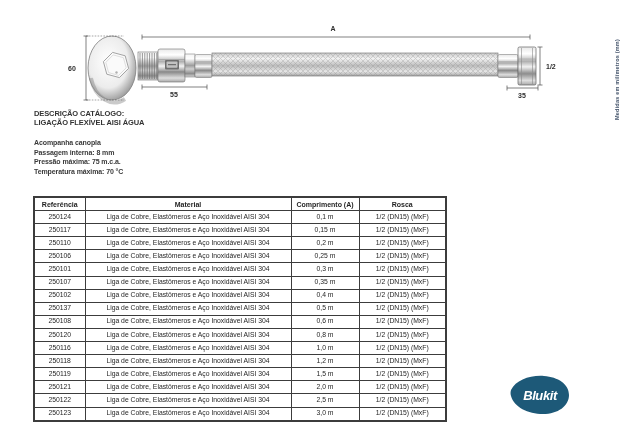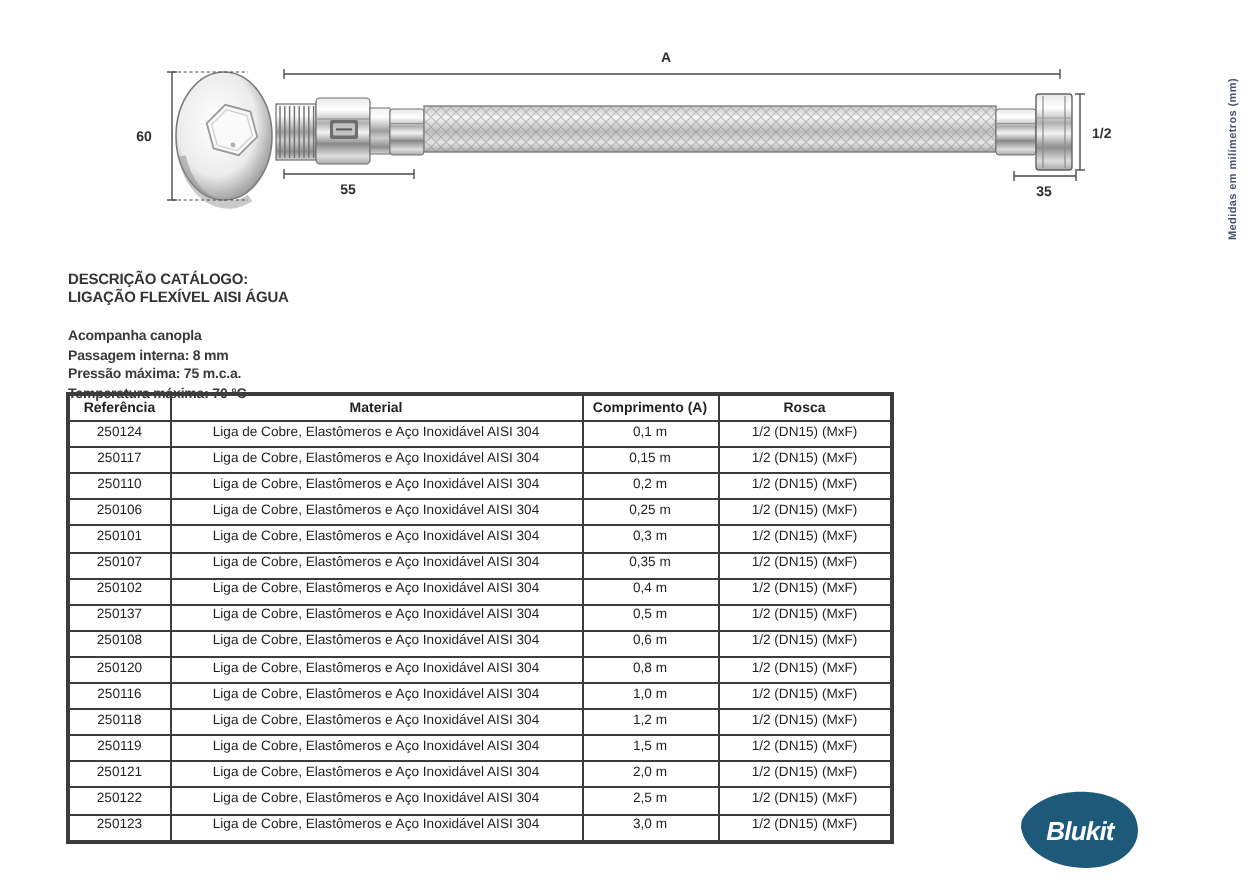--- a/index.html
+++ b/index.html
@@ -7,35 +7,35 @@
        font-family:"Liberation Sans",sans-serif;color:#2e2e2e;}
 
   
   .drawing{position:absolute;left:28px;top:16px;width:566px;height:102px;}
 
   .units-note{position:absolute;right:6px;top:24px;height:96px;
     writing-mode:vertical-rl;transform:rotate(180deg);
     font-size:5.5px;font-weight:600;color:#44546b;letter-spacing:.2px;}
 
   
-  .description{position:absolute;left:34px;top:135px;}
+  .description{position:absolute;left:34px;top:109px;}
   .desc-title{font-size:7.5px;font-weight:700;line-height:9px;color:#333;letter-spacing:-.1px;}
   .desc-specs{margin-top:11px;font-size:7px;font-weight:600;line-height:9.5px;color:#3a3a3a;letter-spacing:-.1px;}
 
   
   table.spec{position:absolute;left:33px;top:196px;width:412px;
     border-collapse:collapse;border:2px solid #3c3c3c;
     font-size:6.8px;color:#1f1f1f;table-layout:fixed;}
   table.spec th,table.spec td{border:1px solid #3c3c3c;text-align:center;
     padding:0;height:12.1px;line-height:1;overflow:hidden;white-space:nowrap;}
   table.spec th{font-weight:700;font-size:7px;}
   col.c-ref{width:51px;} col.c-mat{width:206px;} col.c-len{width:68px;} col.c-thr{width:87px;}
 
   
-  .brand-logo{position:absolute;left:508px;top:394px;width:64px;height:42px;}
+  .brand-logo{position:absolute;left:508px;top:374px;width:64px;height:42px;}
   .brand-logo text{font-family:"Liberation Sans",sans-serif;font-style:italic;
     font-weight:700;font-size:13px;fill:#ffffff;letter-spacing:-.4px;}
 
   svg text.dim{font-family:"Liberation Sans",sans-serif;font-size:7px;
     font-weight:600;fill:#2e2e2e;}
 </style>
 </head>
 <body>
 
 <div class="drawing">

